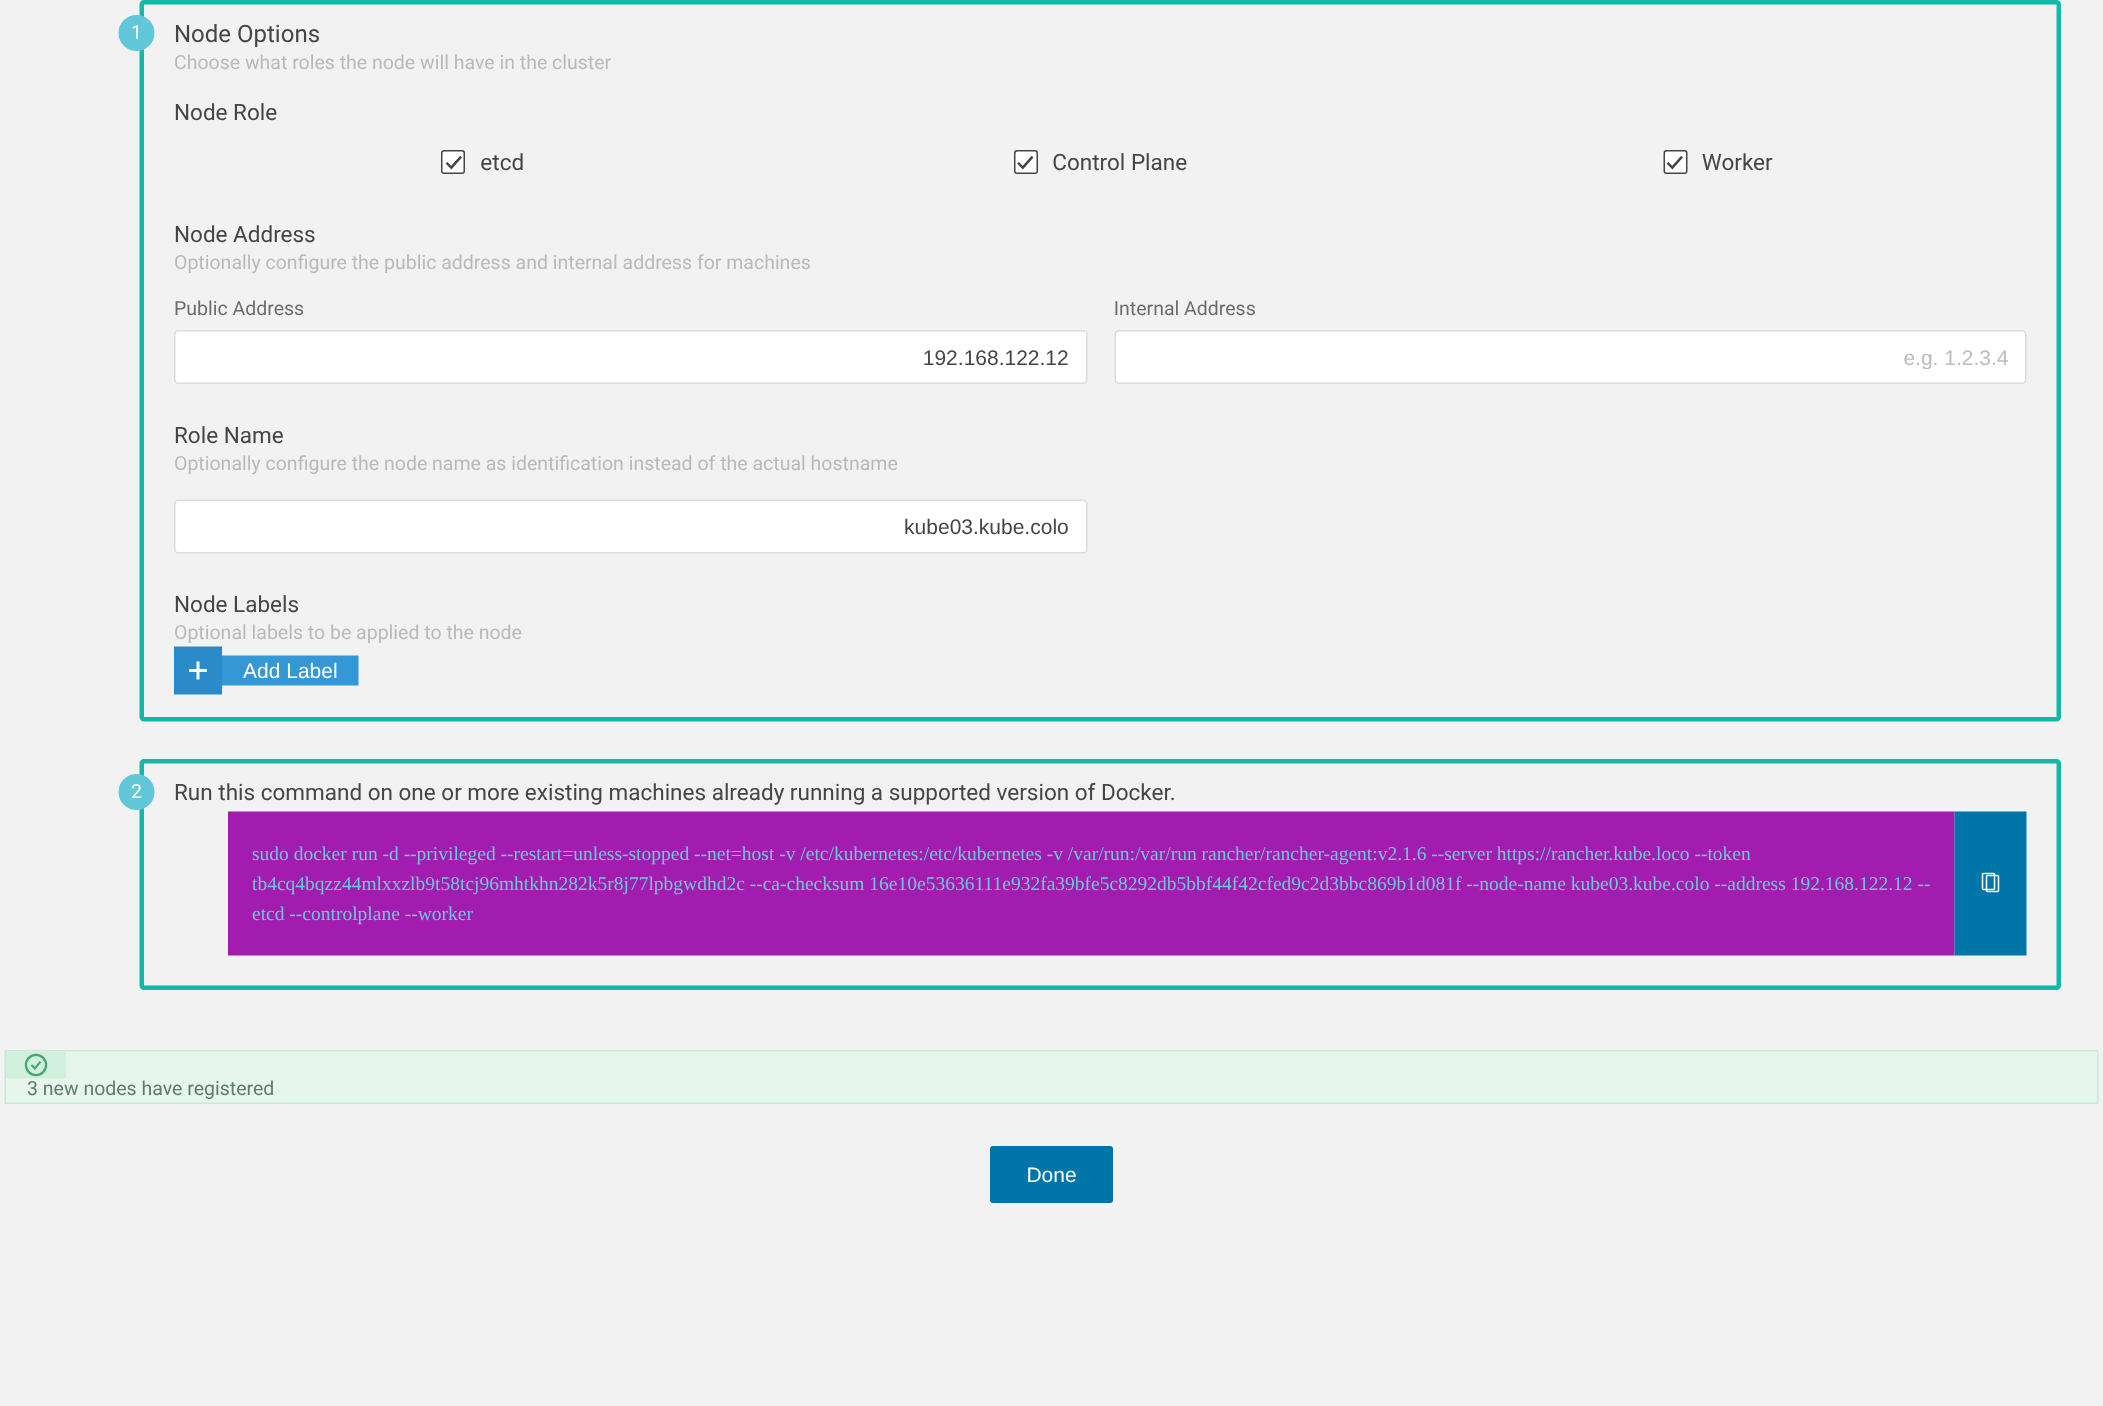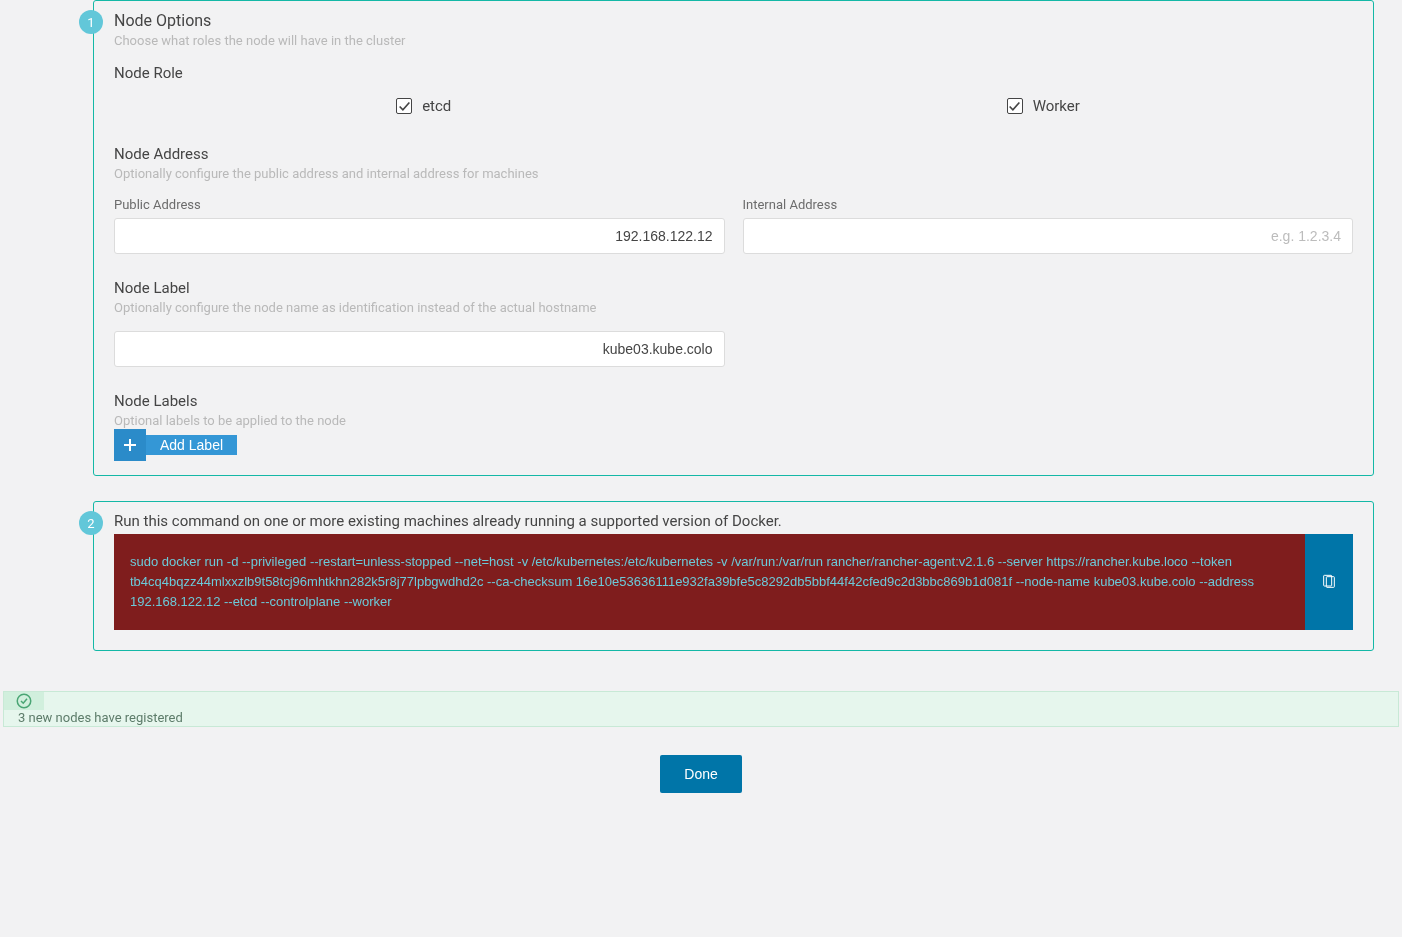--- a/index.html
+++ b/index.html
@@ -29,21 +29,21 @@
   display: flex;
   align-items: center;
   justify-content: center;
   font-size: 13px;
   z-index: 2;
 }
 .panel-box {
   margin-left: 90px;
   margin-right: 25px;
   background: #f2f2f3;
-  border: 1px solid #14b8a6;
+  border: 3px solid #14b8a6;
   border-radius: 3px;
   padding: 10px 20px 20px 20px;
 }
 .section-title {
   font-size: 16px;
   color: #454545;
   font-weight: 400;
   margin-bottom: 3px;
 }
 .section-desc {
@@ -142,28 +142,29 @@
 .step2-text {
   font-size: 15px;
   color: #454545;
   margin-bottom: 4px;
 }
 .code-row {
   display: flex;
 }
 .code-block {
   flex: 1;
-  background: #7f1d1d;
+  background: #a21caf;
   color: #6cc9d8;
-  font-family: Liberation Sans, sans-serif;
+  font-family: Liberation Serif, serif;
   font-size: 13px;
   padding: 18px 16px;
   line-height: 1.55;
   word-wrap: break-word;
   overflow-wrap: break-word;
+  margin-left: 36px;
 }
 .copy-btn {
   width: 48px;
   background: #0075a8;
   border: none;
   cursor: pointer;
   display: flex;
   align-items: center;
   justify-content: center;
   color: #fff;
@@ -234,38 +235,46 @@
               </svg>
           </span>
           <span class="role-label">etcd</span>
         </div>
         <div class="role-item">
           <span class="checkbox">
             <svg viewBox="0 0 16 16">
                 <path d="M2 8 L6 12 L14 3" stroke="#454545" stroke-width="2" fill="none"></path>
               </svg>
           </span>
+          <span class="role-label">Control Plane</span>
+        </div>
+        <div class="role-item">
+          <span class="checkbox">
+            <svg viewBox="0 0 16 16">
+                <path d="M2 8 L6 12 L14 3" stroke="#454545" stroke-width="2" fill="none"></path>
+              </svg>
+          </span>
           <span class="role-label">Worker</span>
         </div>
       </div>
 
       <div class="sub-title">Node Address</div>
       <div class="section-desc">Optionally configure the public address and internal address for machines</div>
       <div class="address-row">
         <div class="field">
           <label class="field-label">Public Address</label>
           <input class="text-input" type="text" value="192.168.122.12" style="">
         </div>
         <div class="field">
           <label class="field-label">Internal Address</label>
           <input class="text-input" type="text" placeholder="e.g. 1.2.3.4" style="">
         </div>
       </div>
 
-      <div class="sub-title">Node Label</div>
+      <div class="sub-title">Role Name</div>
       <div class="section-desc">Optionally configure the node name as identification instead of the actual hostname</div>
       <div class="name-field">
         <input class="text-input" type="text" value="kube03.kube.colo" style="">
       </div>
 
       <div style="height:25px"></div>
       <div class="sub-title">Node Labels</div>
       <div class="section-desc" style="margin-bottom:4px">Optional labels to be applied to the node</div>
       <button class="add-label-btn">
         <span class="plus-part">

